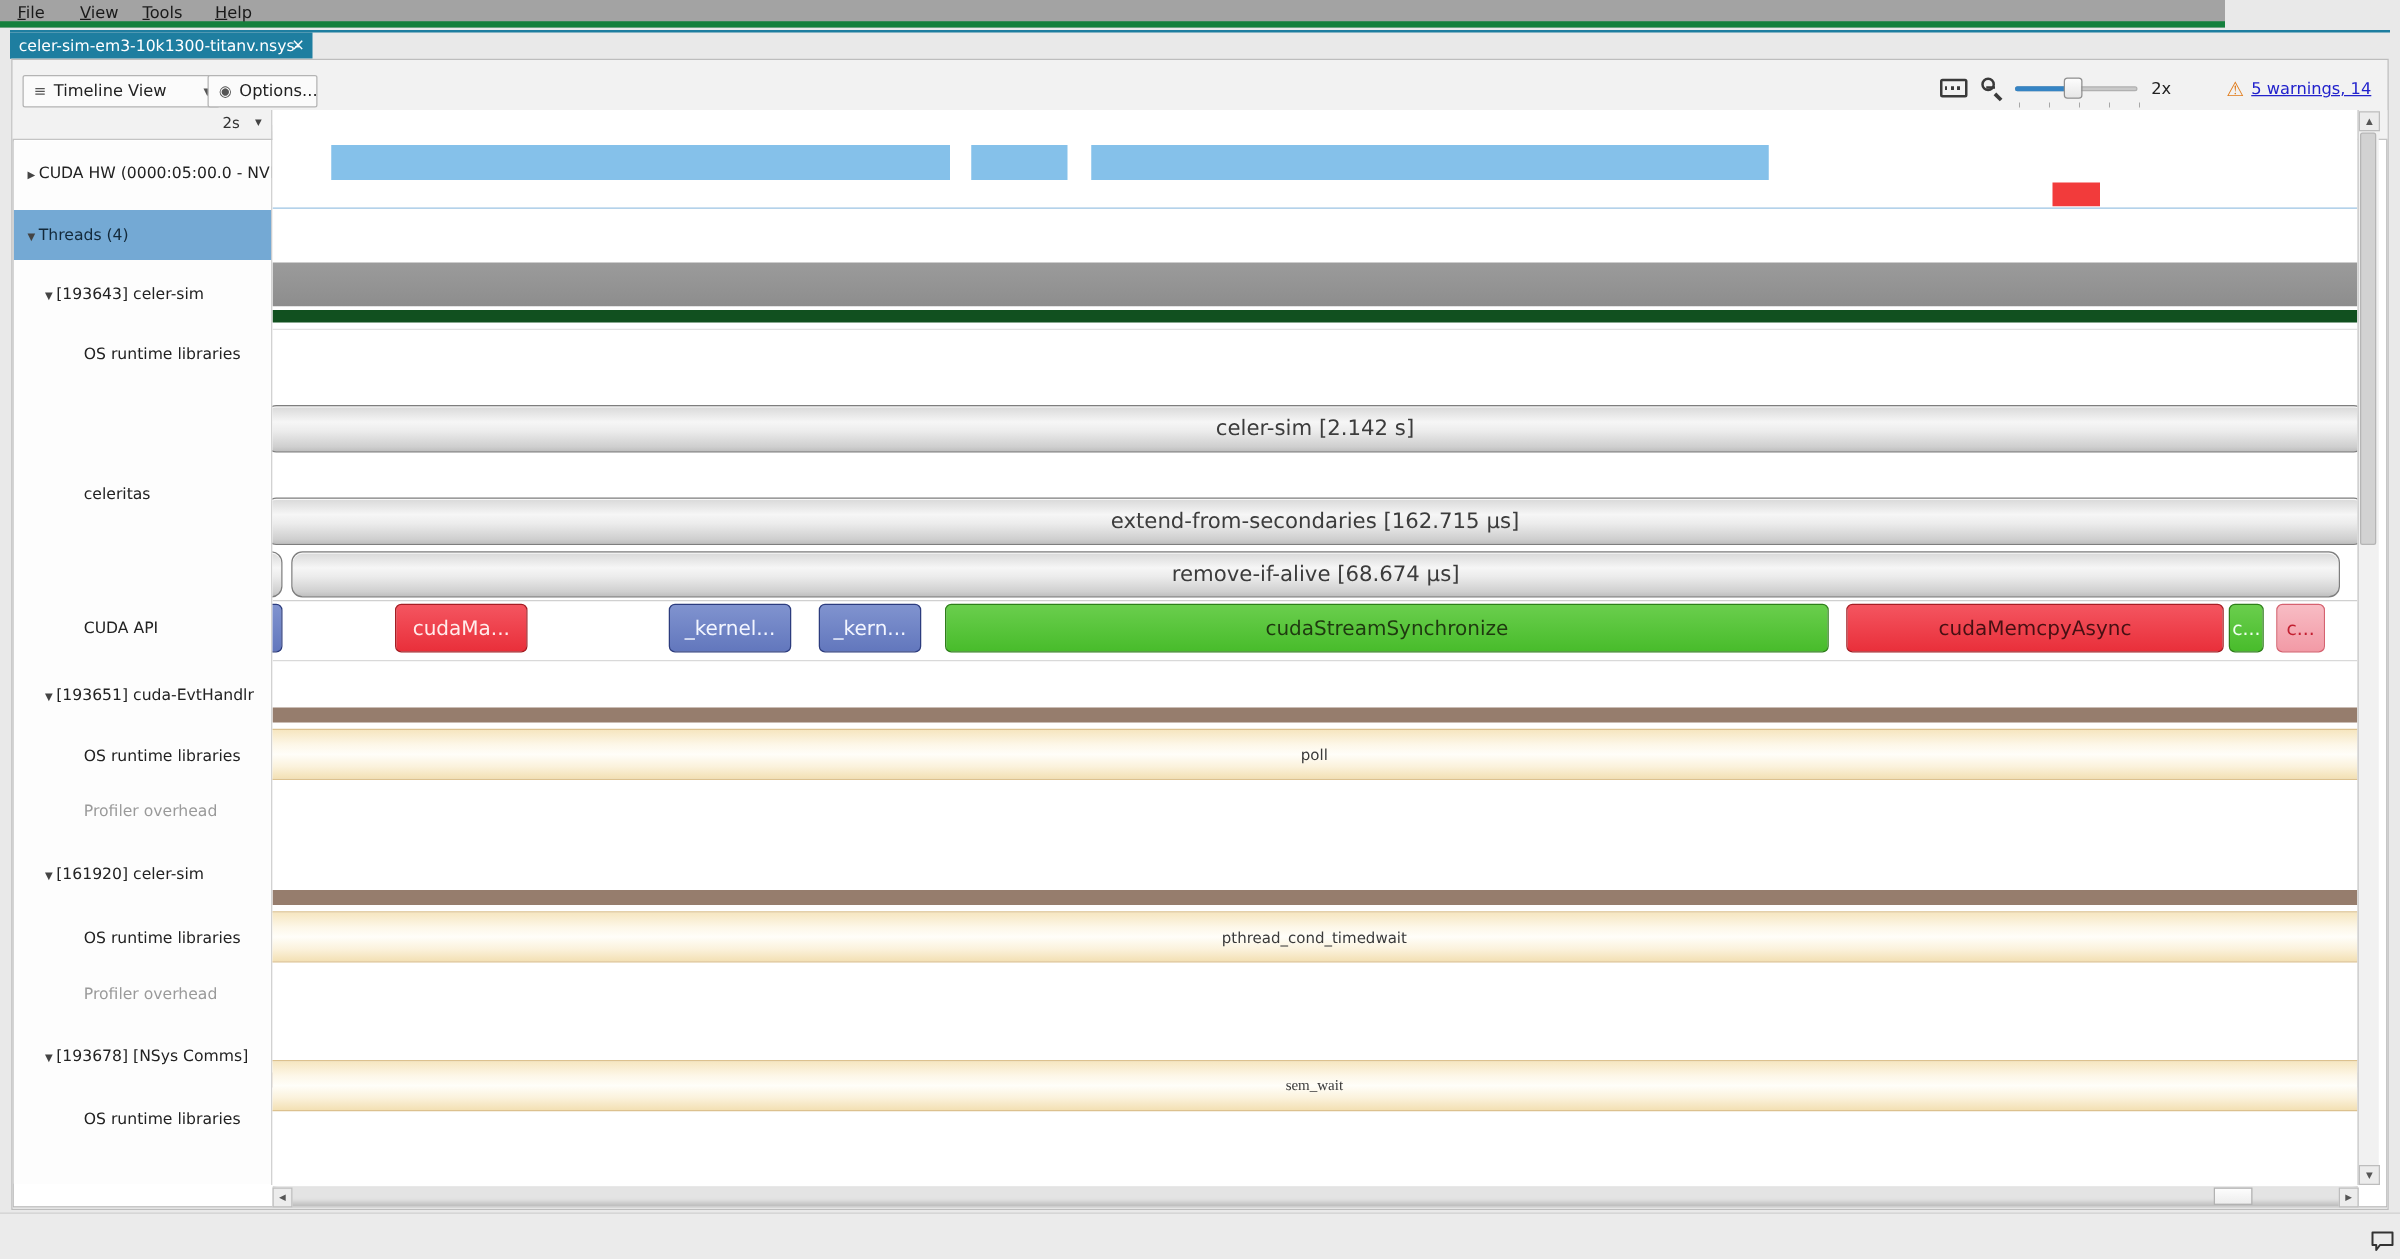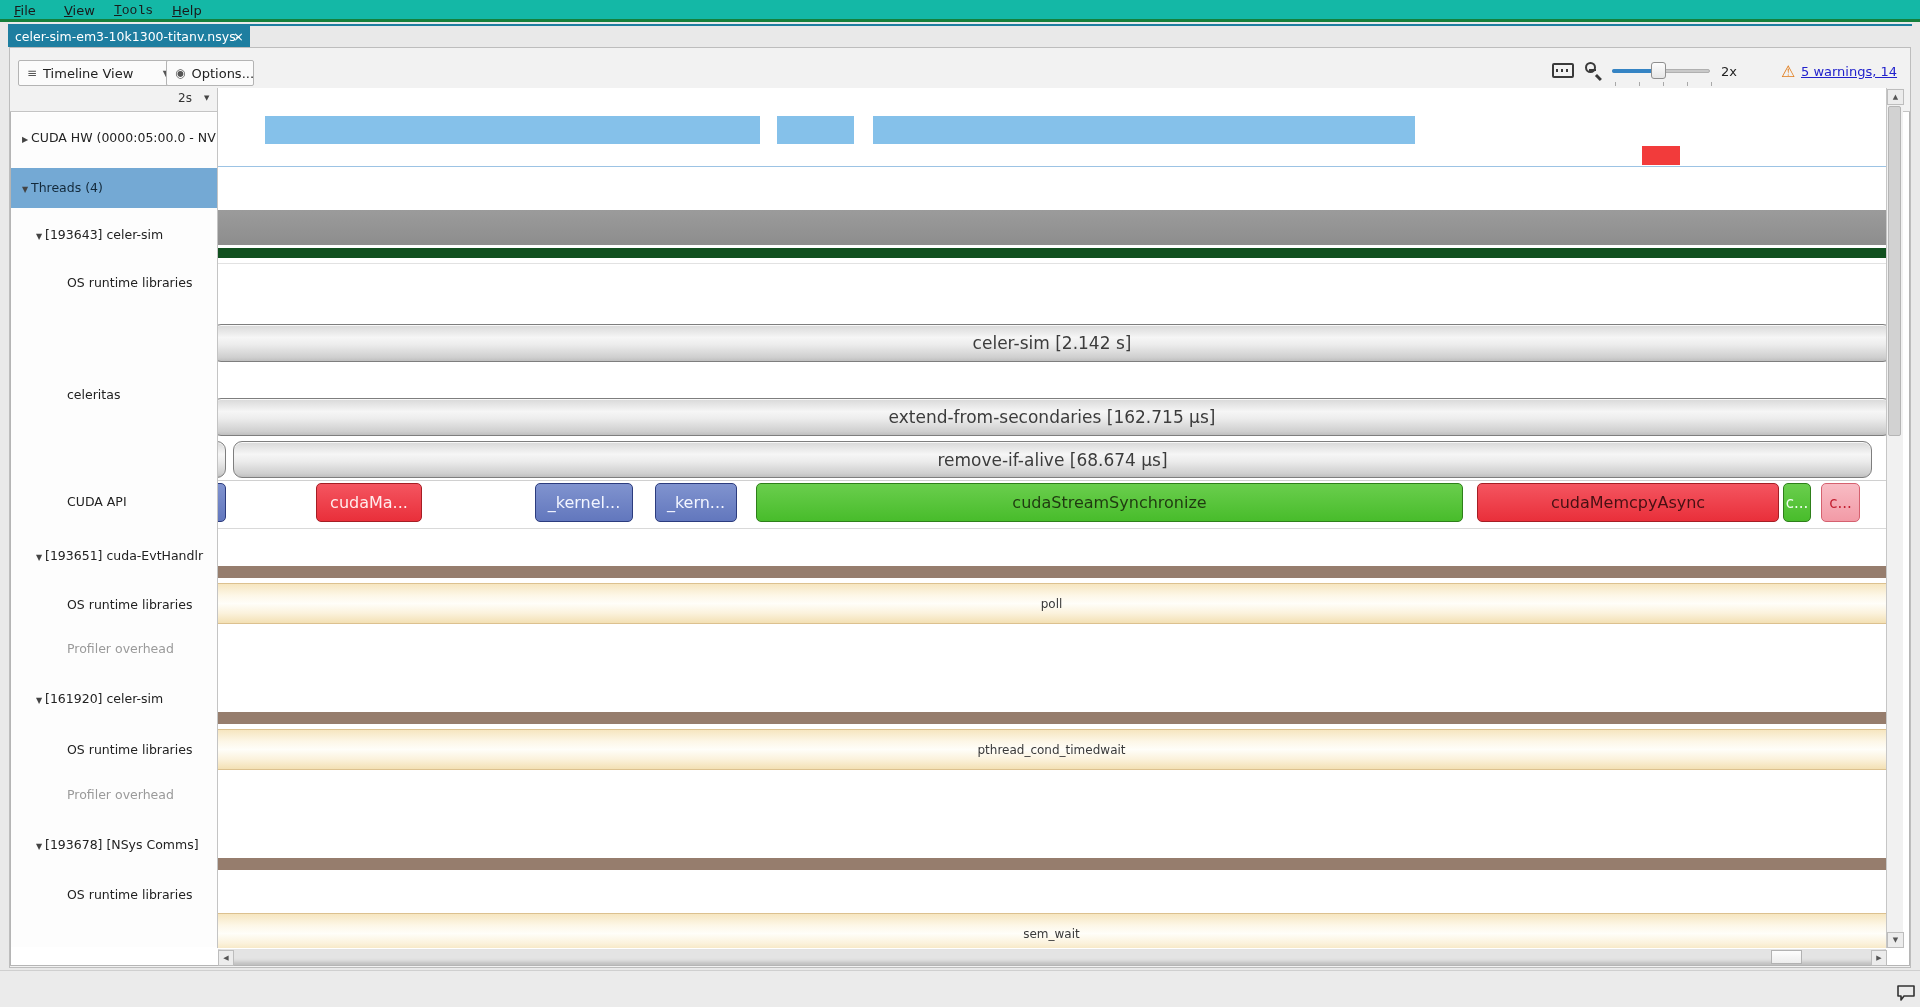--- a/index.html
+++ b/index.html
@@ -1,19 +1,19 @@
 <!DOCTYPE html>
 <html><head>
 <meta charset="utf-8">
 <style>
   html,body{margin:0;padding:0;background:#e9e9e9;width:1920px;height:1007px;overflow:hidden;
     font-family:"DejaVu Sans","Liberation Sans",sans-serif;-webkit-font-smoothing:antialiased;}
   .abs{position:absolute;box-sizing:border-box;}
   
-  #menubar{left:0;top:0;width:1920px;height:22px;background:#14b8a6;border-bottom:3px solid #15803d;}
+  #menubar{left:0;top:0;width:1780px;height:22px;background:#a3a3a3;border-bottom:5px solid #15803d;}
   .menu-item{position:absolute;top:0;height:22px;line-height:22px;font-size:13px;color:#1a1a1a;padding:0 6px;cursor:default;}
   .menu-item u{text-decoration:underline;}
   
   #tabline{left:8px;top:24px;width:1904px;height:2px;background:#1e7ea0;}
   #tab{left:8px;top:26px;width:242px;height:21px;background:#1e7ea0;color:#fff;font-size:12.5px;line-height:21px;padding-left:7px;}
   #tab-close{position:absolute;right:6px;top:0;color:#fff;font-size:13px;line-height:21px;cursor:pointer;}
   
   #outer-frame{left:9px;top:47px;width:1902px;height:921px;background:#f2f2f2;border:1px solid #bdbdbd;}
   .btn{position:absolute;background:#fbfbfb;border:1px solid #b4b4b4;border-radius:2px;font-size:13px;color:#222;display:flex;align-items:center;gap:6px;padding:0 8px;}
   #view-selector{left:18px;top:60px;width:140px;height:24px;justify-content:flex-start;}
@@ -88,21 +88,21 @@
   
   #statusbar{left:0;top:970px;width:1920px;height:37px;background:#ebebeb;border-top:1px solid #cfcfcf;}
   #chat-icon{left:1896px;top:984px;width:20px;height:18px;}
 </style>
 </head>
 <body>
 
 <div class="abs" id="menubar">
     <div class="menu-item" style="left: 8px;"><u>F</u>ile</div>
     <div class="menu-item" style="left: 58px;"><u>V</u>iew</div>
-    <div class="menu-item" style="left: 108px; font-family: Liberation Mono, monospace;"><u>T</u>ools</div>
+    <div class="menu-item" style="left: 108px;"><u>T</u>ools</div>
     <div class="menu-item" style="left: 166px;"><u>H</u>elp</div>
   </div>
 
 <div class="abs" id="tabline"></div>
 <div class="abs" id="tab">
   <span>celer-sim-em3-10k1300-titanv.nsys-rep</span>
   <span id="tab-close">×</span>
 </div>
 
 <div class="abs" id="outer-frame"></div>
@@ -222,21 +222,21 @@
     </div>
     <div class="bar brown" style="left: 0px; top: 478px; width: 1668px; height: 12px;"></div>
     <div class="bar cream" style="left: -5px; top: 495px; width: 1677px; height: 41px;">
       <div class="bar-label">poll</div>
     </div>
     <div class="bar brown" style="left: 0px; top: 624px; width: 1668px; height: 12px;"></div>
     <div class="bar cream" style="left: -5px; top: 641px; width: 1677px; height: 41px;">
       <div class="bar-label">pthread_cond_timedwait</div>
     </div>
     <div class="bar brown" style="left: 0px; top: 770px; width: 1668px; height: 12px;"></div>
-    <div class="bar cream" style="left: -5px; top: 825px; width: 1677px; height: 41px;">
+    <div class="bar cream" style="left: -5px; top: 760px; width: 1677px; height: 41px; font-family: Liberation Serif, serif;">
       <div class="bar-label">sem_wait</div>
     </div>
   </div>
 
 <div class="abs" id="vscroll"></div>
 <div class="sb-arrow" style="left:1887px;top:89px;width:15px;height:14px;">▲</div>
 <div class="abs" id="vthumb"></div>
 <div class="sb-arrow" style="left:1887px;top:932px;width:15px;height:14px;">▼</div>
 <div class="abs" id="hscroll"></div>
 <div class="sb-arrow" style="left:218px;top:950px;width:14px;height:14px;">◀</div>

